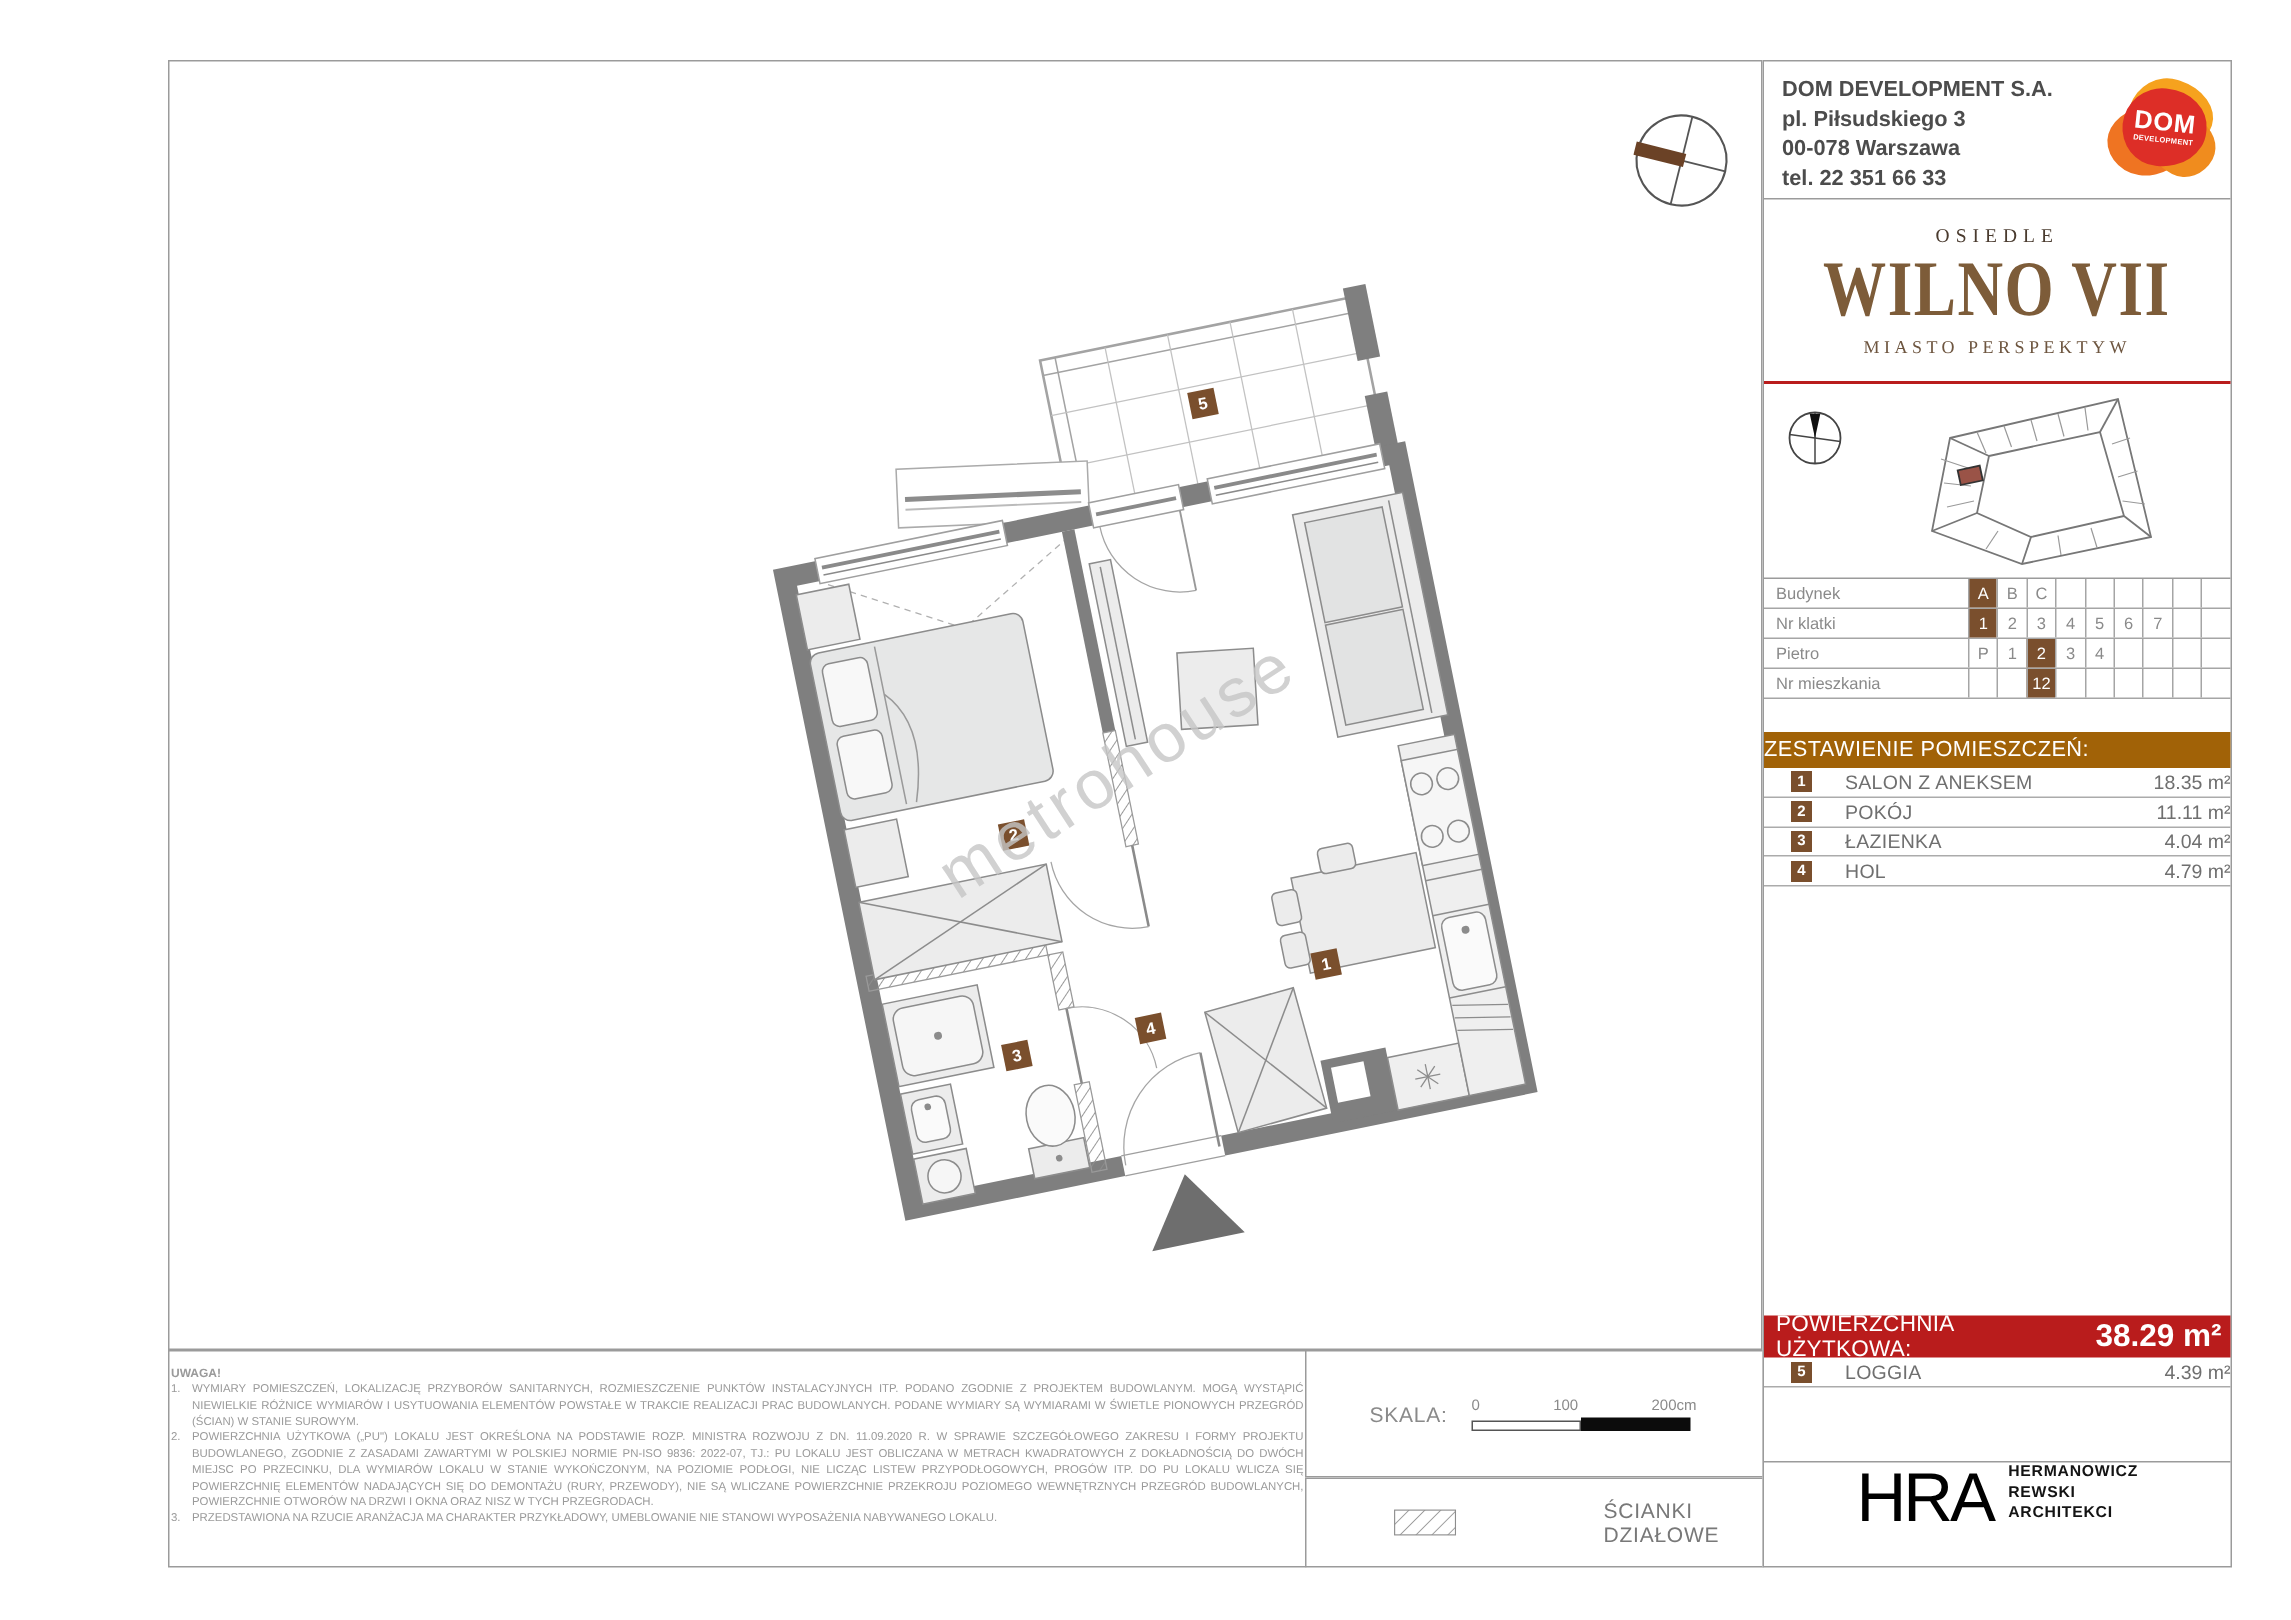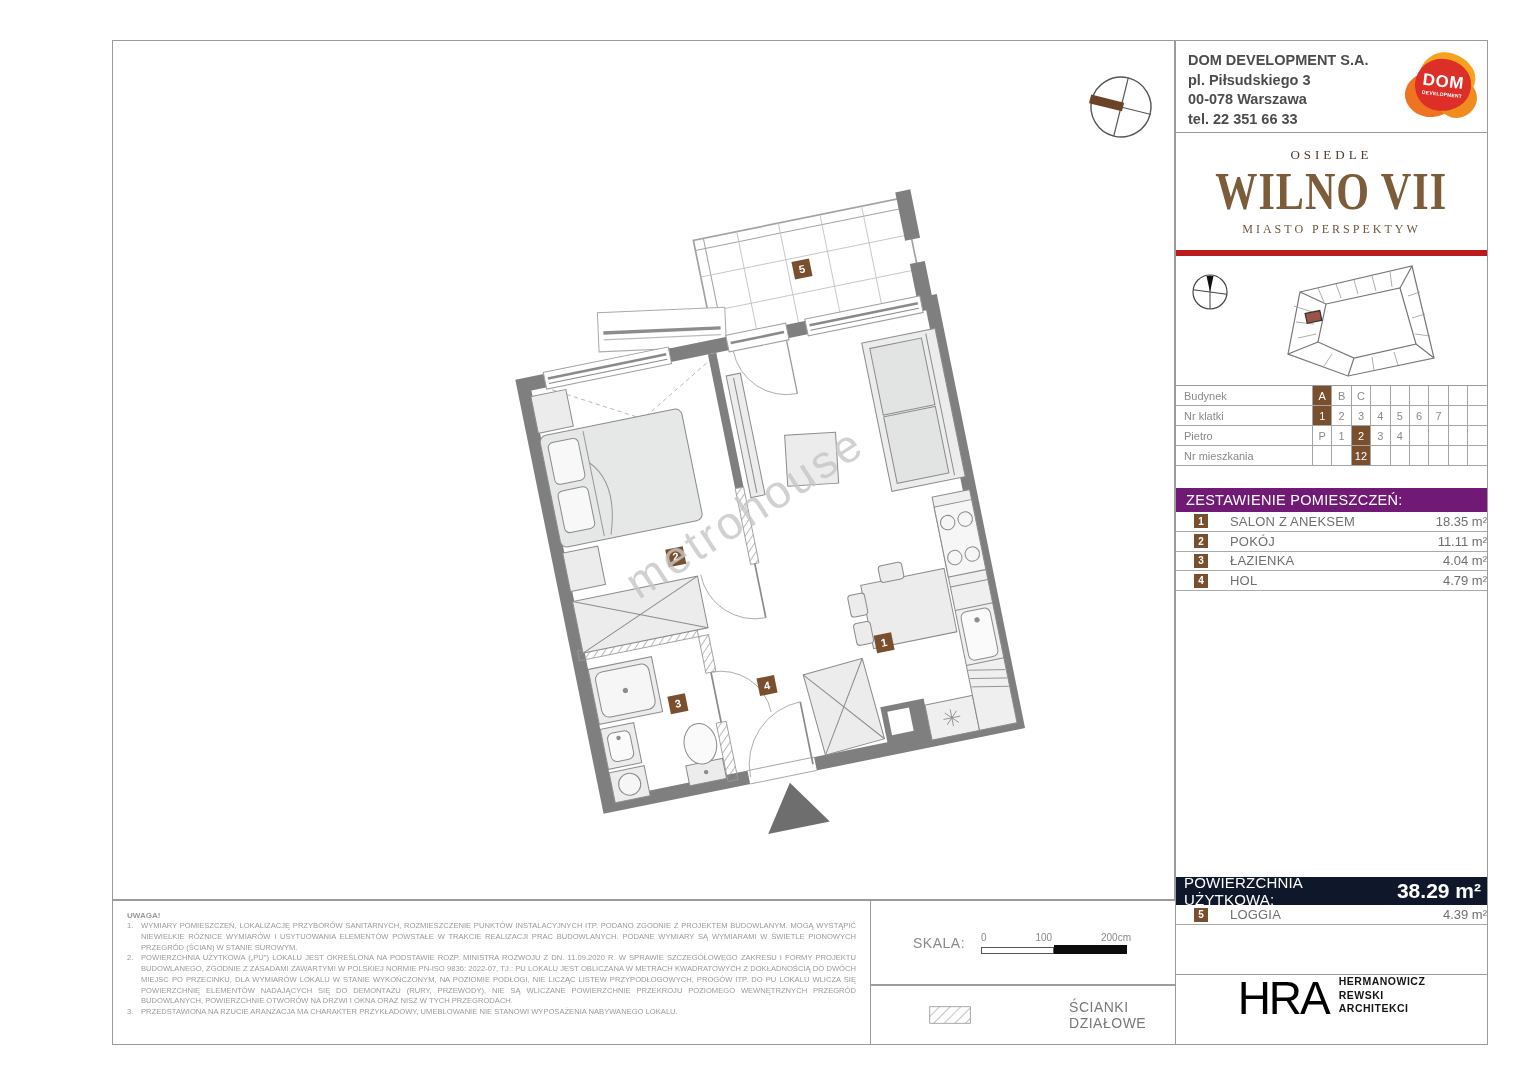--- a/index.html
+++ b/index.html
@@ -5,21 +5,21 @@
   html,body{margin:0;padding:0;background:#fff;}
   body{font-family:"Liberation Sans",sans-serif;-webkit-font-smoothing:antialiased;}
   .sheet{position:relative;width:1527px;height:1080px;background:#fff;overflow:hidden;}
   .box{position:absolute;border:1px solid #9b9b9b;background:#fff;box-sizing:border-box;}
 
   
   .draw{left:112px;top:40px;width:1063px;height:860px;}
   .draw svg{display:block;}
 
   
-  .notes{left:112px;top:900px;width:759px;height:145px;padding:10px 14px;color:#9a9a9a;}
+  .notes{left:112px;top:900px;width:759px;height:145px;padding:10px 1px;color:#9a9a9a;}
   .notes-title{font-size:8px;font-weight:bold;margin-bottom:1px;}
   .note{font-size:7.6px;line-height:1.42;text-align:justify;padding-left:14px;position:relative;}
   .nno{position:absolute;left:0;top:0;}
 
   
   .skala{left:870px;top:900px;width:306px;height:85px;display:flex;align-items:center;}
   .skala-label{font-size:14px;color:#8a8a8a;margin-left:42px;letter-spacing:0.5px;}
   .scalebar{margin-left:16px;width:150px;}
   .ticks{display:flex;justify-content:space-between;font-size:10px;color:#8a8a8a;margin-bottom:2px;}
   .bar{display:flex;align-items:flex-end;}
@@ -38,43 +38,43 @@
   .addr-text{font-size:14.5px;font-weight:bold;color:#4c4c4c;line-height:1.35;flex:1;}
   .dom-logo{position:relative;width:76px;height:68px;margin-top:2px;}
   .blob{position:absolute;}
   .blob.o1{width:56px;height:50px;left:16px;top:0;background:#f6a21e;border-radius:46% 54% 52% 48%/55% 45% 58% 42%;transform:rotate(18deg);}
   .blob.o2{width:52px;height:46px;left:2px;top:18px;background:#ef7422;border-radius:55% 45% 48% 52%/48% 52% 45% 55%;transform:rotate(-12deg);}
   .blob.o3{width:44px;height:40px;left:30px;top:24px;background:#f08c1e;border-radius:50% 50% 45% 55%/52% 48% 55% 45%;transform:rotate(28deg);}
   .blob.red{width:56px;height:52px;left:12px;top:6px;background:#dd2e27;border-radius:48% 52% 55% 45%/52% 48% 50% 50%;transform:rotate(6deg);display:flex;flex-direction:column;align-items:center;justify-content:center;color:#fff;}
   .dom-txt{font-weight:bold;font-size:17px;letter-spacing:0.5px;line-height:1;}
   .dom-sub{font-size:5px;font-weight:bold;letter-spacing:0.2px;margin-top:1px;}
 
-  .brand{height:123px;border-bottom:6px solid #b91c1c;display:flex;flex-direction:column;align-items:center;justify-content:center;}
+  .brand{height:123px;border-bottom:2px solid #b91c1c;display:flex;flex-direction:column;align-items:center;justify-content:center;}
   .osiedle{font-family:"Liberation Serif",serif;font-size:13px;letter-spacing:4px;color:#4a3b2f;}
   .wilno{font-family:"Liberation Serif",serif;font-weight:bold;font-size:43px;color:#7d5c39;letter-spacing:1px;transform:scale(0.98,1.22);margin:4px 0 6px 0;white-space:nowrap;}
   .miasto{font-family:"Liberation Serif",serif;font-size:12px;letter-spacing:3px;color:#6e5640;}
 
   .map{height:130px;border-bottom:1px solid #9b9b9b;position:relative;}
   .map svg{position:absolute;left:0;top:0;}
 
   .loc-table{height:80px;text-align:center;}
   .trow{display:flex;height:20px;box-sizing:border-box;border-bottom:1px solid #a5a5a5;align-items:stretch;}
   .tlabel{width:136px;font-size:11px;color:#8a8a8a;display:flex;align-items:center;padding-left:8px;box-sizing:border-box;}
   .tcell{width:19.4px;box-sizing:border-box;border-left:1px solid #a5a5a5;font-size:11px;color:#8a8a8a;display:flex;align-items:center;justify-content:center;}
   .tcell.sel{background:#7a4f2d;color:#fff;}
 
   .tgap{height:22px;}
-  .zhead{height:24px;background:#701a75;color:#fff;font-size:14.5px;display:flex;align-items:center;padding-left:10px;letter-spacing:0.3px;}
+  .zhead{height:24px;background:#a16207;color:#fff;font-size:14.5px;display:flex;align-items:center;letter-spacing:0.3px;}
   .room-list{}
   .room-row{display:flex;align-items:center;height:19.75px;box-sizing:border-box;border-bottom:1px solid #ababab;}
   .badge{width:14px;height:14px;background:#7a4f2d;color:#fff;font-size:10px;font-weight:bold;display:flex;align-items:center;justify-content:center;margin-left:18px;flex:none;}
   .rname{font-size:13px;color:#6f6f6f;margin-left:22px;flex:1;letter-spacing:0.2px;}
   .rarea{font-size:13px;color:#6f6f6f;margin-right:0;}
   .sb-spacer{flex:1;}
-  .banner{height:28px;background:#0f172a;color:#fff;display:flex;align-items:center;}
+  .banner{height:28px;background:#b91c1c;color:#fff;display:flex;align-items:center;}
   .banner-label{font-size:15px;margin-left:8px;letter-spacing:0.2px;flex:1;}
   .banner-value{font-size:21px;font-weight:bold;margin-right:6px;}
   .loggia-row{height:20px;}
   .sb-spacer2{height:49px;}
   .hra{height:70px;border-top:1px solid #9b9b9b;display:flex;justify-content:center;}
   .hra-abbr{font-size:46px;color:#000;letter-spacing:-2px;line-height:1;}
   .hra-lines{margin-left:10px;font-size:10.5px;font-weight:bold;color:#141414;line-height:1.3;letter-spacing:0.5px;}
 </style>
 </head>
 <body>

